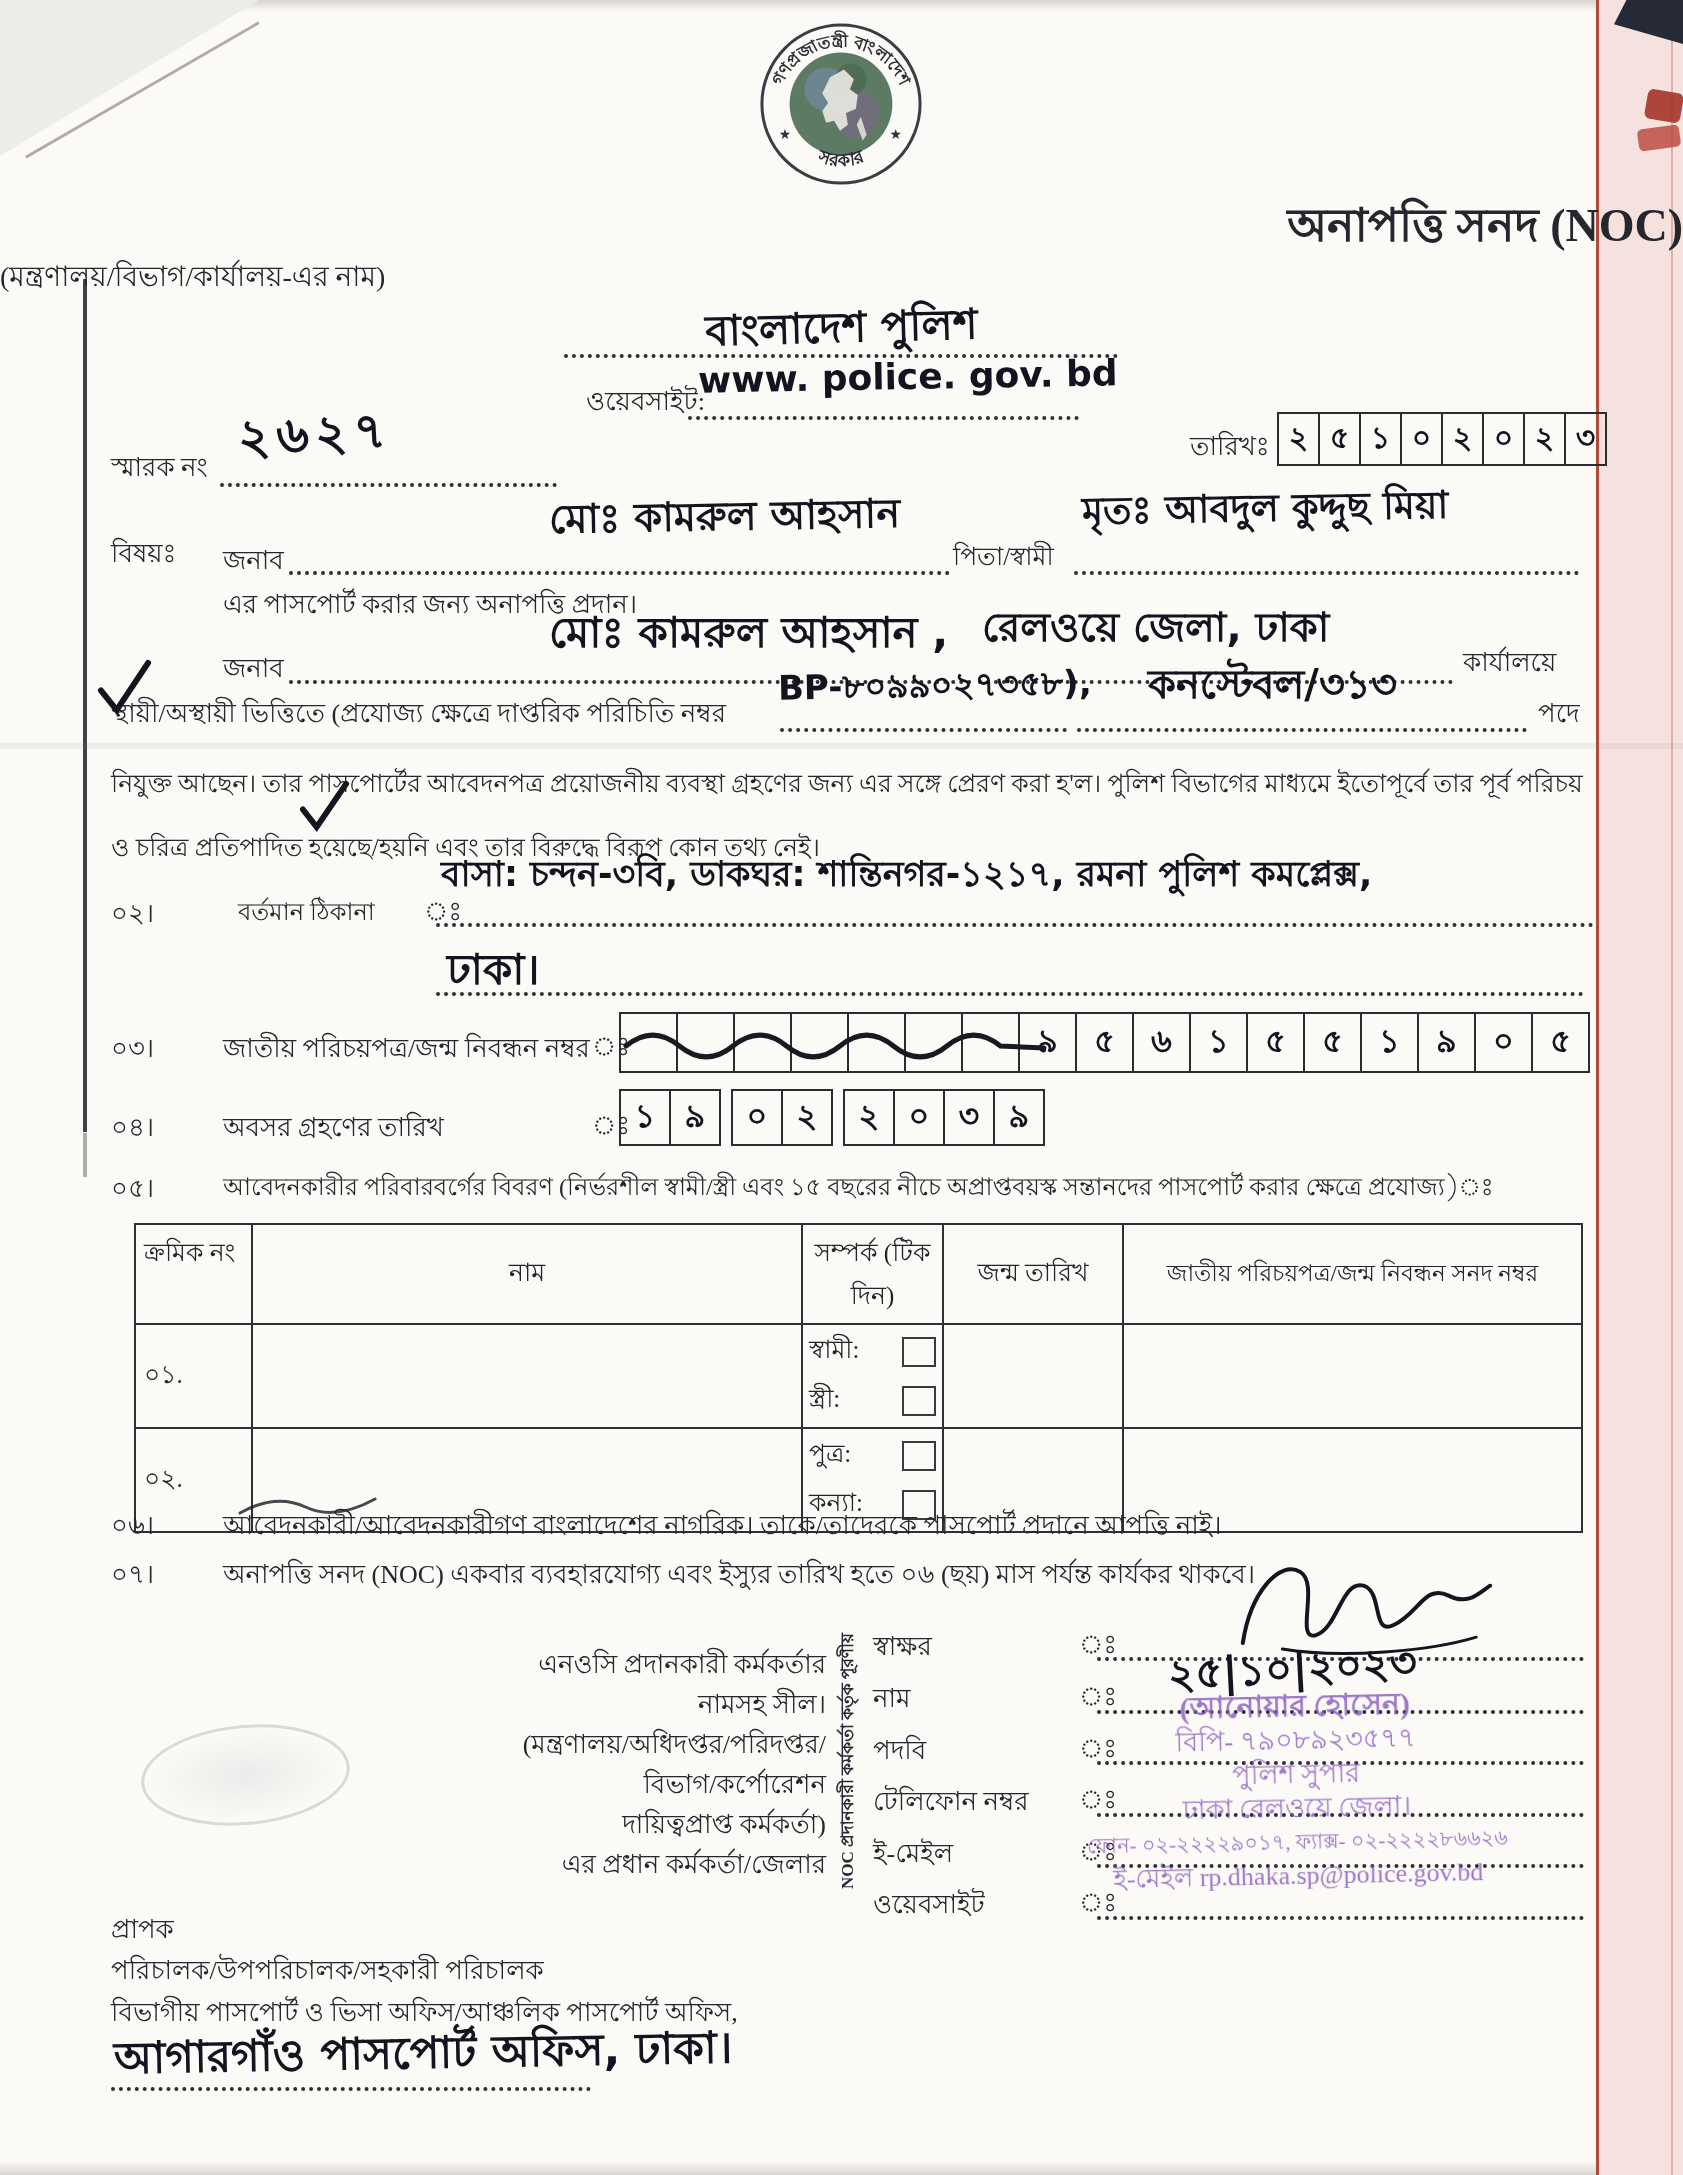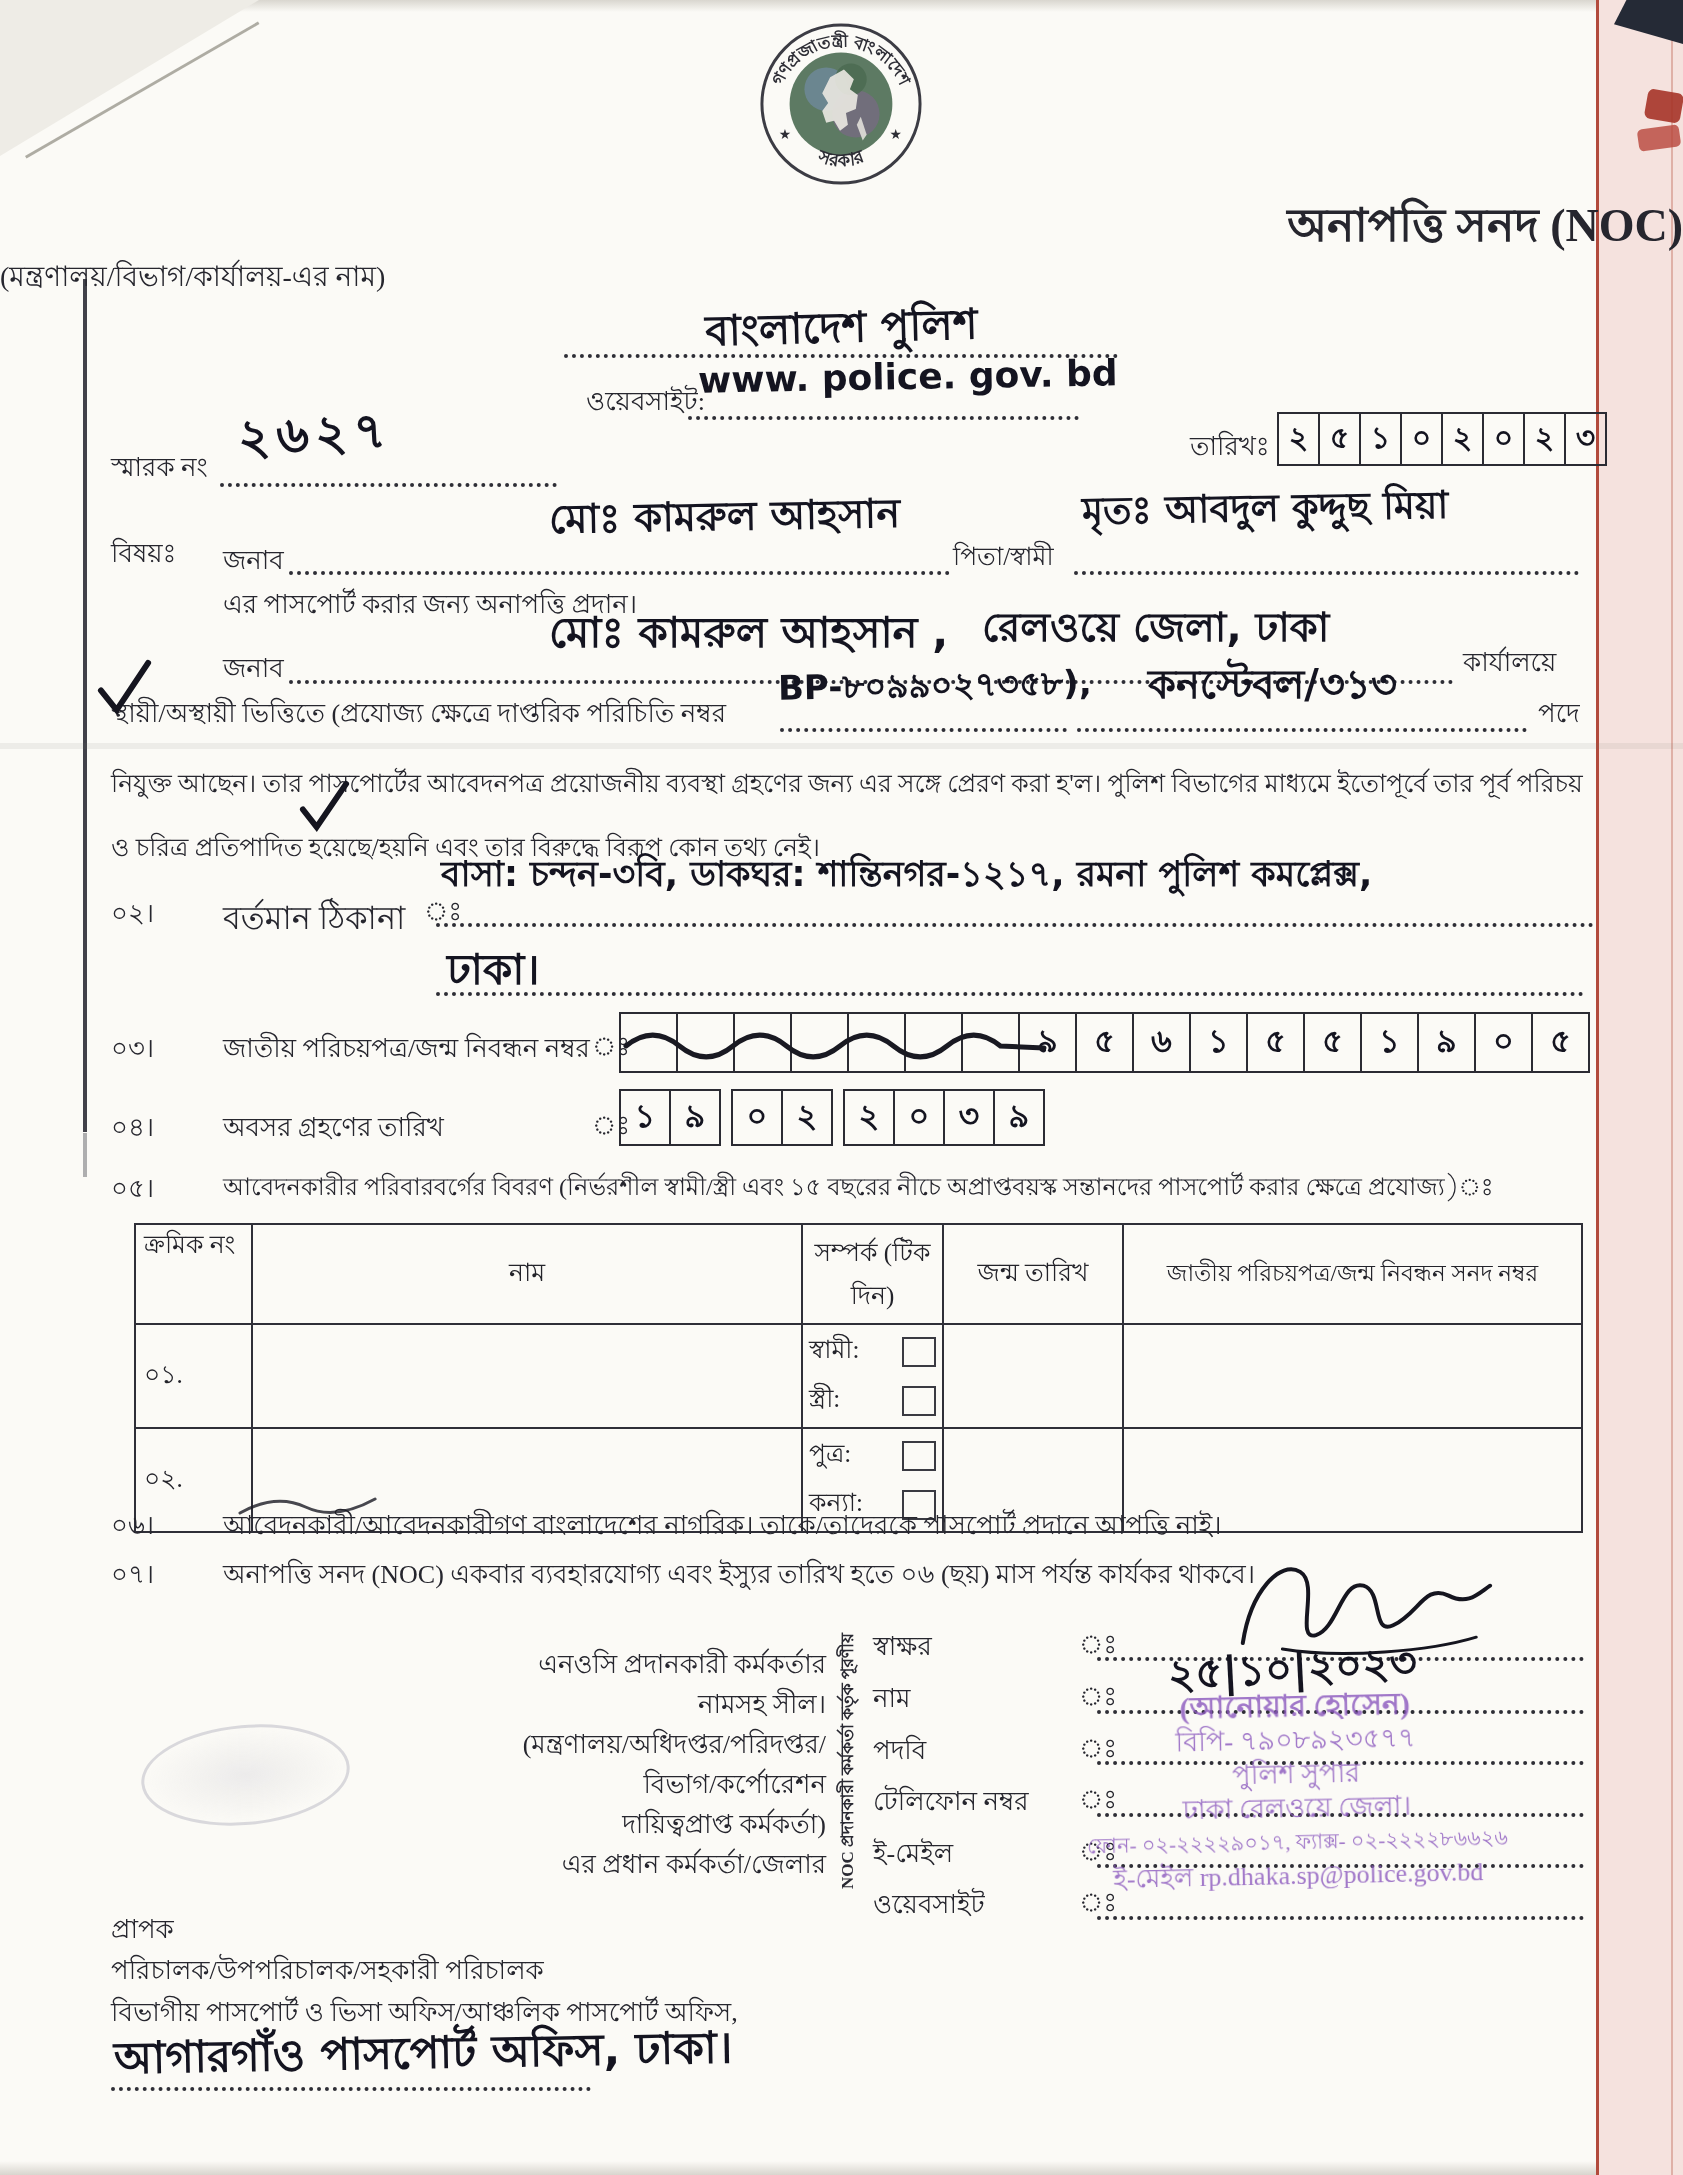--- a/index.html
+++ b/index.html
@@ -123,21 +123,21 @@
   <div class="dots" style="left:1077px;top:728px;width:450px;"></div>
   <div class="abs print" style="left:1538px;top:693px;font-size:26px;">পদে</div>
 
   <div class="abs print" style="left:111px;top:764px;font-size:25px;">নিযুক্ত আছেন। তার পাসপোর্টের আবেদনপত্র প্রয়োজনীয় ব্যবস্থা গ্রহণের জন্য এর সঙ্গে প্রেরণ করা হ'ল। পুলিশ বিভাগের মাধ্যমে ইতোপূর্বে তার পূর্ব পরিচয়</div>
   <div class="abs print" style="left:111px;top:828px;font-size:25px;">ও চরিত্র প্রতিপাদিত হয়েছে/হয়নি এবং তার বিরুদ্ধে বিরূপ কোন তথ্য নেই।</div>
   <svg class="abs" style="left:297px;top:780px;" width="55" height="53" viewBox="0 0 56 54">
     <path class="check" d="M6,30 L20,48 L50,4"></path>
   </svg>
 
   <div class="abs print" style="left:111px;top:893px;font-size:26px;">০২।</div>
-  <div class="abs print" style="left:223px;top:893px;font-size:32px;">বর্তমান ঠিকানা</div>
+  <div class="abs print" style="left:238px;top:893px;font-size:24px;">বর্তমান ঠিকানা</div>
   <div class="abs print" style="left:424px;top:891px;font-size:26px;">ঃ</div>
   <div class="abs hw" style="left:441px;top:847px;font-size:35px;">বাসা: চন্দন-৩বি, ডাকঘর: শান্তিনগর-১২১৭, রমনা পুলিশ কমপ্লেক্স,</div>
   <div class="dots" style="left:436px;top:923px;width:1158px;"></div>
   <div class="abs hw" style="left:447px;top:937px;font-size:42px;">ঢাকা।</div>
   <div class="dots" style="left:436px;top:992px;width:1148px;"></div>
 
   <div class="abs print" style="left:111px;top:1028px;font-size:26px;">০৩।</div>
   <div class="abs print" style="left:223px;top:1028px;font-size:26px;">জাতীয় পরিচয়পত্র/জন্ম নিবন্ধন নম্বর</div>
   <div class="abs print" style="left:592px;top:1026px;font-size:26px;">ঃ</div>
   <div class="boxrow hw" style="left:619px;top:1012px;">
@@ -185,21 +185,21 @@
   <table class="fam">
     <colgroup>
         <col style="width:117px">
         <col style="width:550px">
         <col style="width:141px">
         <col style="width:180px">
         <col style="width:459px">
       </colgroup>
     <tbody>
         <tr style="height:96px;">
-      <th style="white-space:normal;text-align:left;vertical-align:top;padding-top:0;">ক্রমিক নং</th>
+      <th style="white-space:normal;text-align:left;vertical-align:top;padding-top:8px;">ক্রমিক নং</th>
       <th>নাম</th>
       <th style="white-space:normal;vertical-align:top;padding-top:8px;">সম্পর্ক (টিক দিন)</th>
       <th>জন্ম তারিখ</th>
       <th style="font-size:23px;">জাতীয় পরিচয়পত্র/জন্ম নিবন্ধন সনদ নম্বর</th>
     </tr>
     <tr style="height:95px;">
       <td>০১.</td>
       <td></td>
       <td style="padding:2px;">
         <div class="rel">

